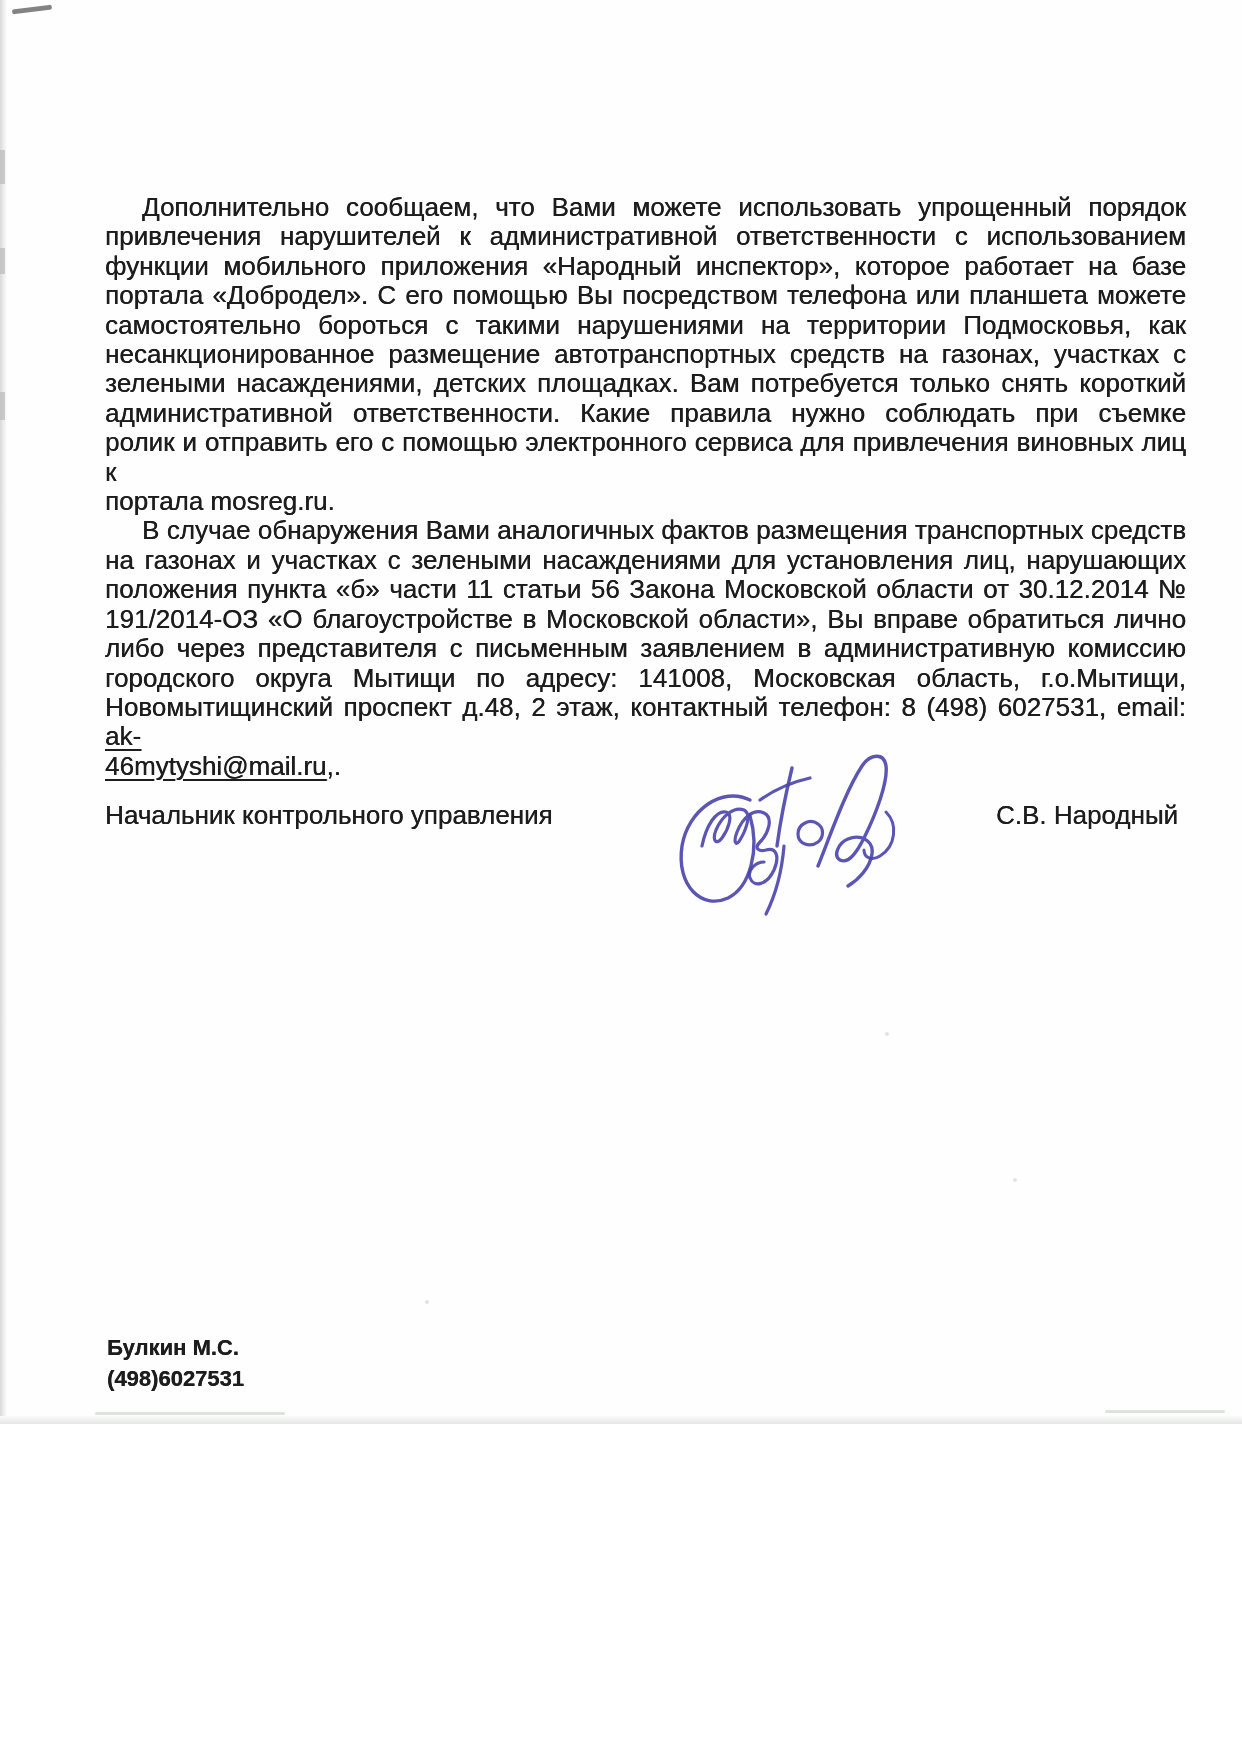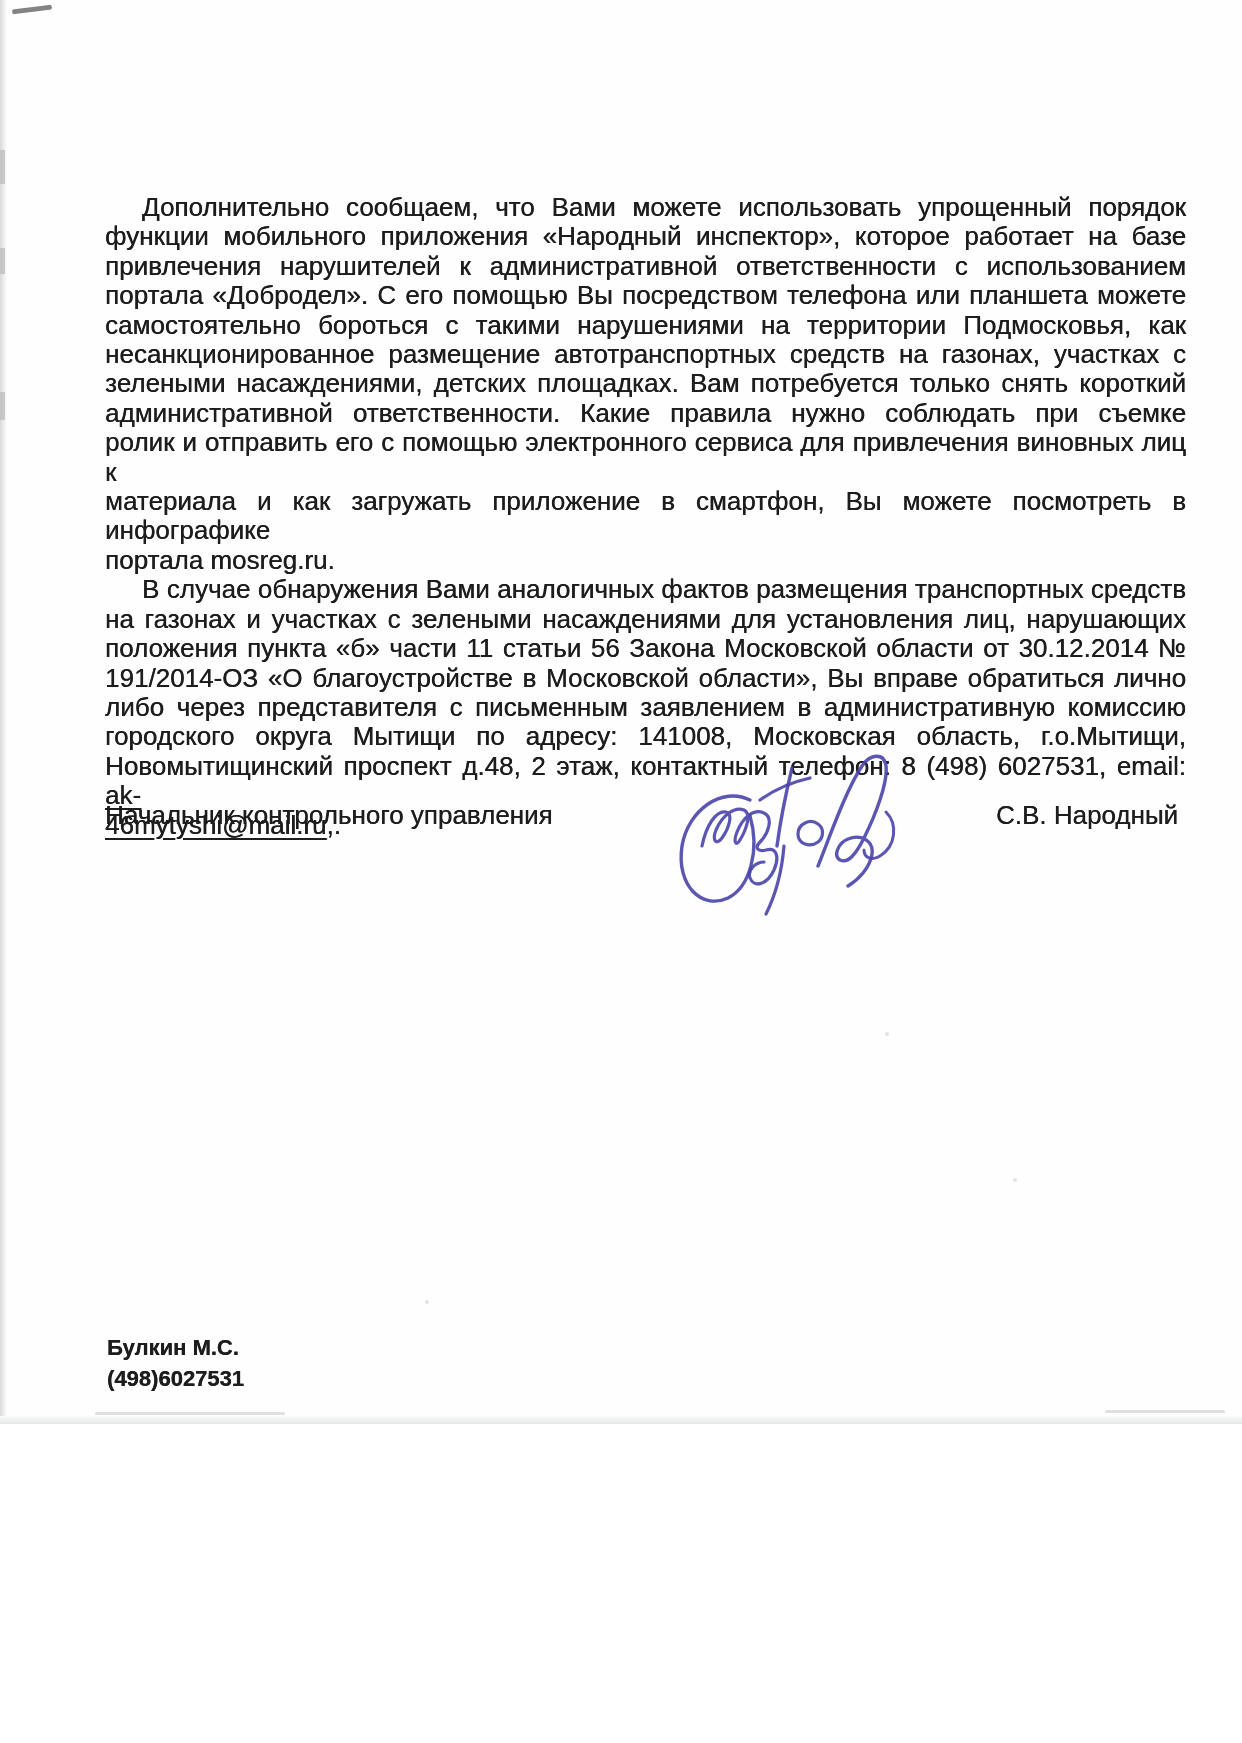--- a/index.html
+++ b/index.html
@@ -73,29 +73,28 @@
   <div class="corner-mark"></div>
   <div class="edge-bottom"></div>
   <div class="bottom-dash" style="left:95px;bottom:9px;width:190px;"></div>
   <div class="bottom-dash" style="left:1105px;bottom:11px;width:120px;"></div>
   <div class="speck" style="left:1013px;top:1178px;"></div>
   <div class="speck" style="left:425px;top:1300px;"></div>
   <div class="speck" style="left:885px;top:1032px;"></div>
 
   <div class="body-text">
     <div class="ln just ind">Дополнительно сообщаем, что Вами можете использовать упрощенный порядок</div>
+    <div class="ln just">привлечения нарушителей к административной ответственности с использованием</div>
     <div class="ln just">функции мобильного приложения «Народный инспектор», которое работает на базе</div>
-    <div class="ln just">привлечения нарушителей к административной ответственности с использованием</div>
     <div class="ln just">портала «Добродел». С его помощью Вы посредством телефона или планшета можете</div>
     <div class="ln just">самостоятельно бороться с такими нарушениями на территории Подмосковья, как</div>
     <div class="ln just">несанкционированное размещение автотранспортных средств на газонах, участках с</div>
     <div class="ln just">зелеными насаждениями, детских площадках. Вам потребуется только снять короткий</div>
     <div class="ln just">административной ответственности. Какие правила нужно соблюдать при съемке</div>
     <div class="ln just">ролик и отправить его с помощью электронного сервиса для привлечения виновных лиц к</div>
-    <div class="ln just">материала и как загружать приложение в смартфон, Вы можете посмотреть в инфографике</div>
     <div class="ln last">портала mosreg.ru.</div>
 
     <div class="ln just ind">В случае обнаружения Вами аналогичных фактов размещения транспортных средств</div>
     <div class="ln just">на газонах и участках с зелеными насаждениями для установления лиц, нарушающих</div>
     <div class="ln just">положения пункта «б» части 11 статьи 56 Закона Московской области от 30.12.2014 №</div>
     <div class="ln just">191/2014-ОЗ «О благоустройстве в Московской области», Вы вправе обратиться лично</div>
     <div class="ln just">либо через представителя с письменным заявлением в административную комиссию</div>
     <div class="ln just">городского округа Мытищи по адресу: 141008, Московская область, г.о.Мытищи,</div>
     <div class="ln just"><span>Новомытищинский проспект д.48, 2 этаж, контактный телефон: 8 (498) 6027531, email: </span><span class="u">ak-</span></div>
     <div class="ln last"><span class="u">46mytyshi@mail.ru</span><span>,.</span></div>

